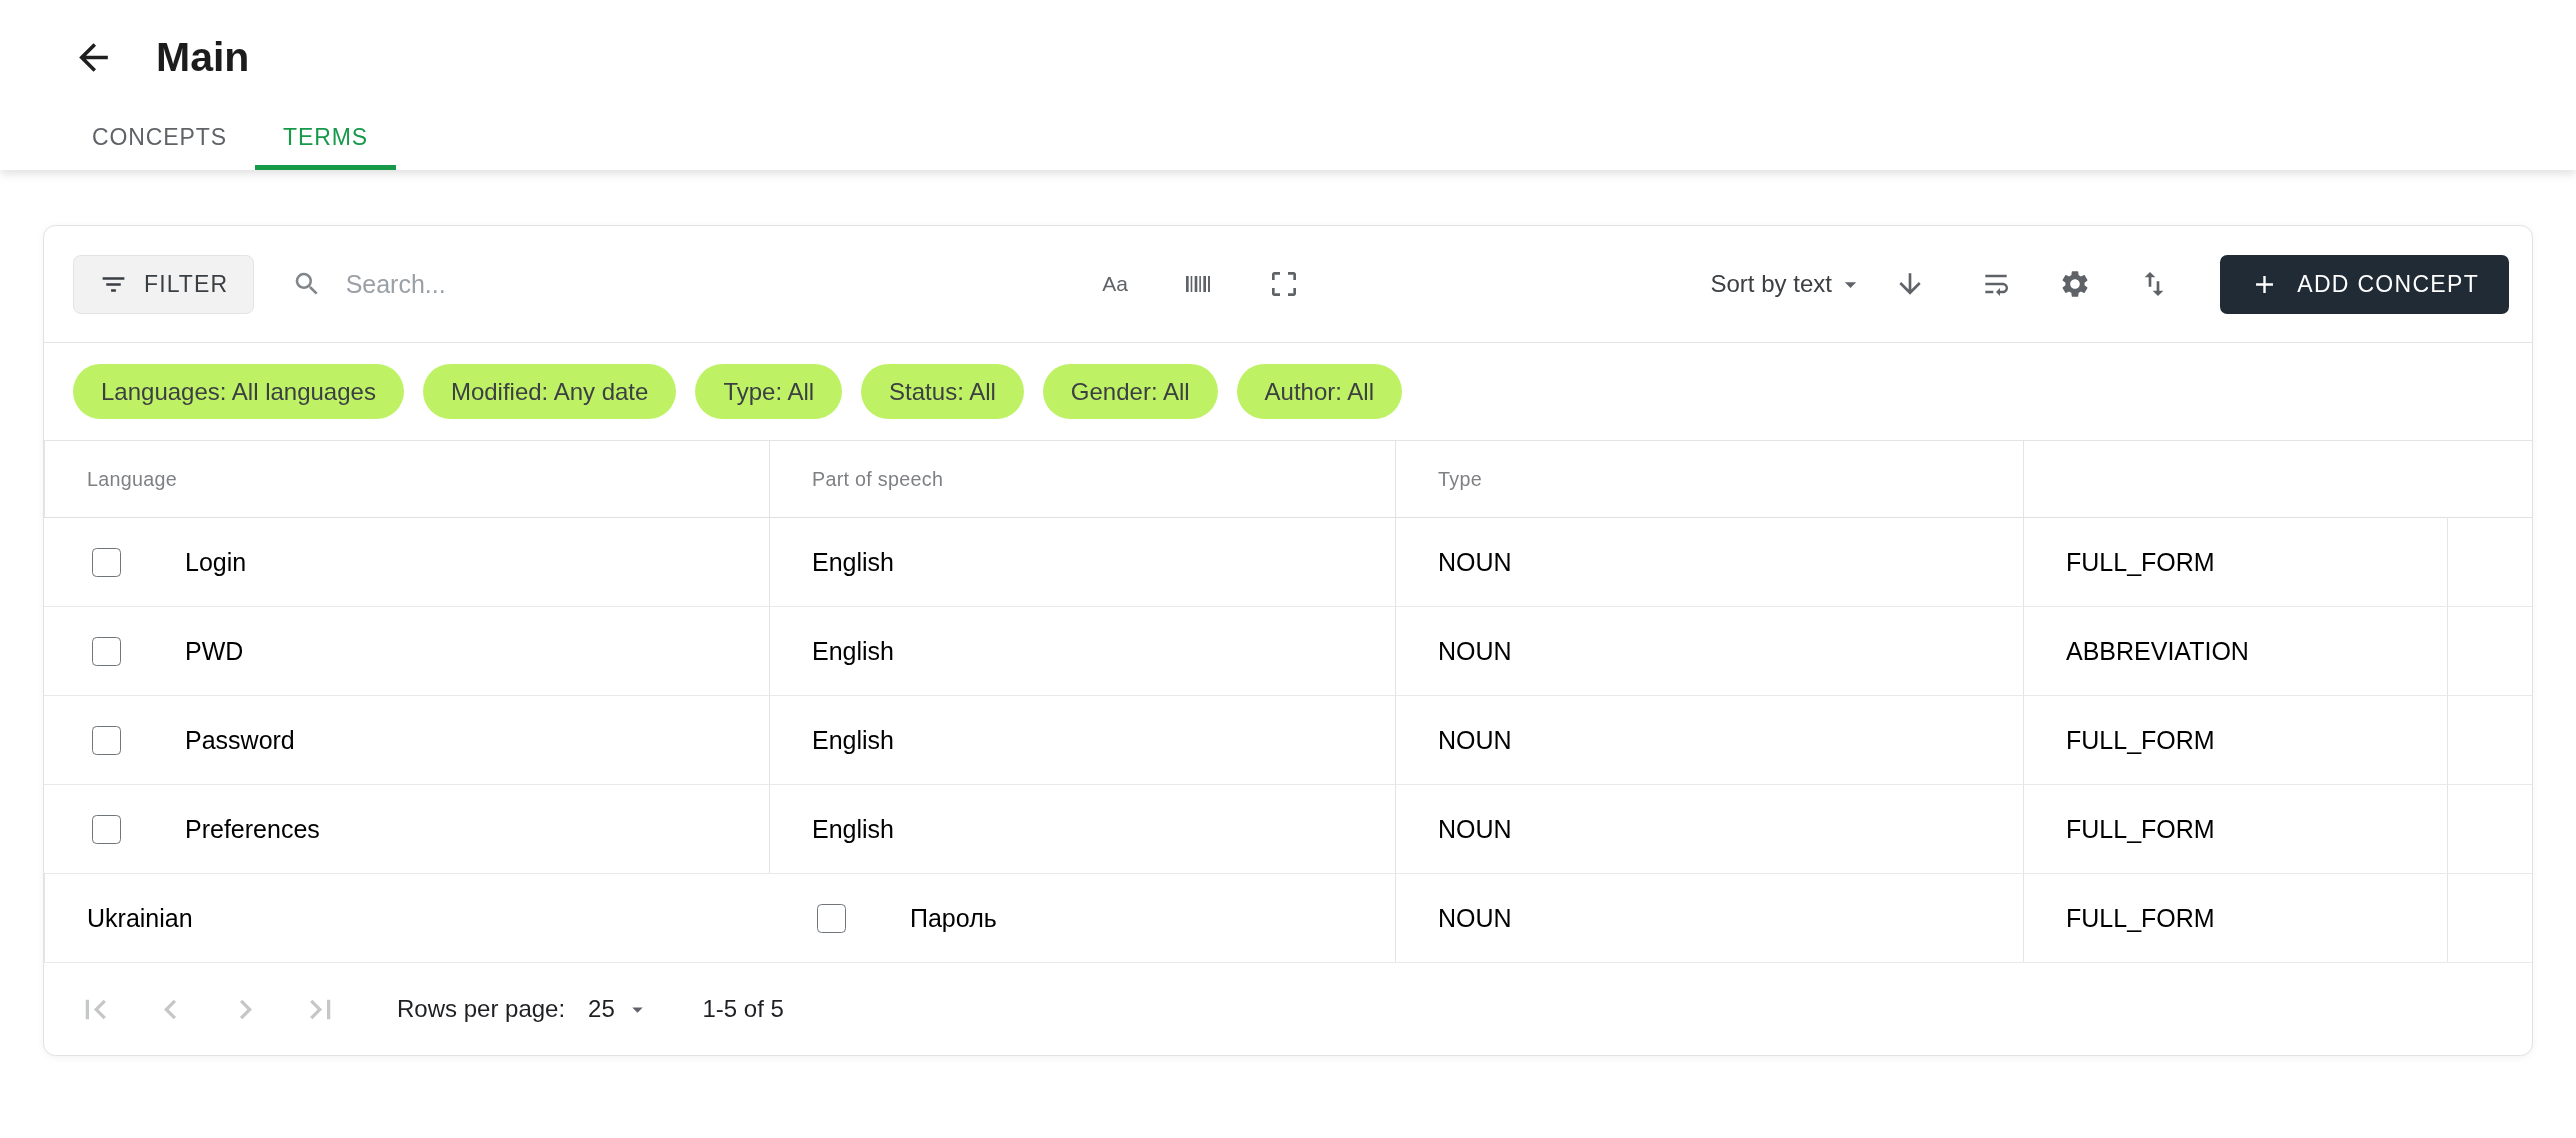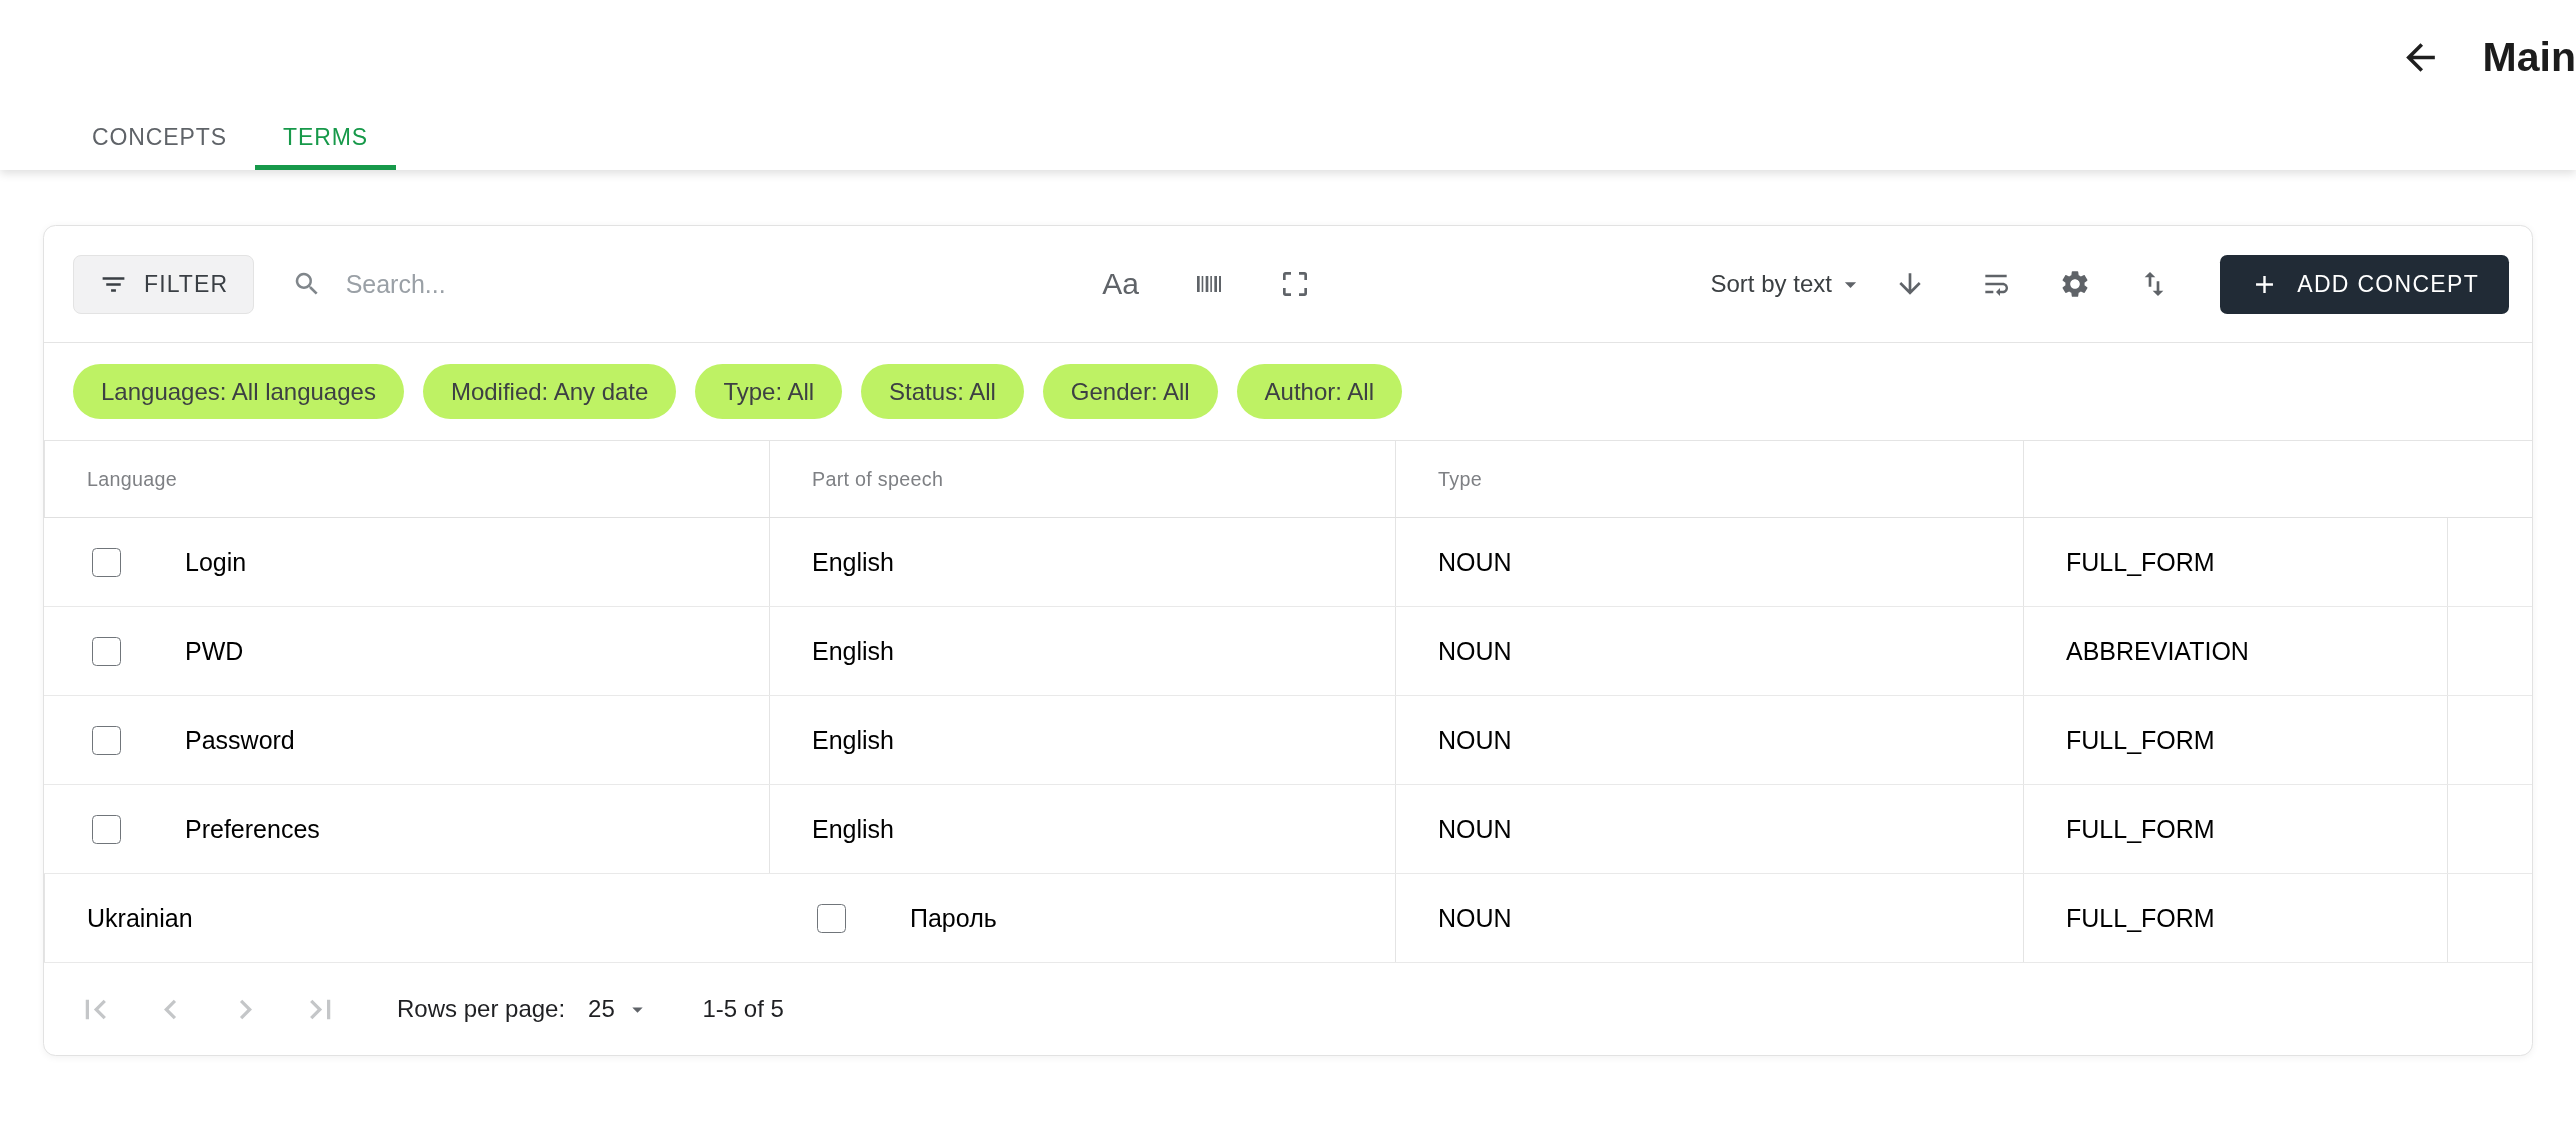--- a/index.html
+++ b/index.html
@@ -14,21 +14,21 @@
   body{
     width:2576px;height:1139px;overflow:hidden;
     background:#ffffff;
     font-family:"Liberation Sans", sans-serif;
     color:var(--text-dark);
   }
   svg{display:block;fill:currentColor;}
 
   
   .page-header{position:relative;box-shadow:0 3.6px 9px rgba(0,0,0,0.13);background:#fff;}
-  .title-row{display:flex;align-items:center;gap:41px;padding:34px 0 23px 72px;justify-content:flex-end;}
+  .title-row{display:flex;align-items:center;gap:41px;padding:34px 0 23px 72px;}
   .back-btn{width:43px;height:43px;color:#1f1f1f;cursor:pointer;background:none;border:none;padding:0;}
   .page-title{font-size:41px;font-weight:700;color:#1c1c1c;}
   .tabs{display:flex;padding-left:64px;}
   .tab{position:relative;height:66px;display:flex;align-items:center;padding:0 28px;
        font-size:23px;font-weight:500;letter-spacing:0.9px;color:var(--text-gray);cursor:pointer;}
   .tab.active{color:var(--accent-green);}
   .tab-indicator{position:absolute;left:0;right:0;bottom:0;height:5.4px;background:var(--accent-green);}
 
   
   .card{
@@ -43,21 +43,21 @@
   .filter-btn{display:flex;align-items:center;gap:16px;height:59px;padding:0 25px;
     background:#f2f2f3;border:0.9px solid #e3e3e3;border-radius:8px;cursor:pointer;
     font-family:"Liberation Sans",sans-serif;font-size:23px;font-weight:500;letter-spacing:1.1px;color:#3a3f44;}
   .filter-btn svg{width:29px;height:29px;color:#3a3f44;}
   .searchbox{display:flex;align-items:center;gap:21.5px;margin-left:38px;width:769px;}
   .searchbox svg{width:30px;height:30px;color:#80868b;flex:none;}
   .searchbox input{border:none;outline:none;font-family:"Liberation Sans",sans-serif;
     font-size:25px;color:#202124;width:100%;background:transparent;}
   .searchbox input::placeholder{color:#9aa0a6;}
   .icon-cluster{display:flex;align-items:center;gap:54px;color:var(--text-gray);margin-left:41px;}
-  .icon-cluster .txt-icon{font-size:30px;color:var(--text-gray);}
+  .icon-cluster .txt-icon{font-size:21px;color:var(--text-gray);}
   .icon-cluster svg{width:32px;height:32px;cursor:pointer;}
   .sort-group{display:flex;align-items:center;margin-left:auto;cursor:pointer;}
   .sort-label{font-size:24px;color:#3c4043;}
   .sort-caret{width:27px;height:27px;color:var(--text-gray);margin-left:5.4px;}
   .sort-dir{width:32px;height:32px;color:var(--text-gray);margin-left:30px;cursor:pointer;}
   .icon-cluster2{display:flex;align-items:center;gap:47px;color:var(--text-gray);margin-left:54px;}
   .icon-cluster2 svg{width:32px;height:32px;cursor:pointer;}
   .add-btn{display:flex;align-items:center;gap:18px;height:59px;padding:0 30px;margin-left:50px;
     background:var(--add-button-bg);color:#fff;border:none;border-radius:7.2px;cursor:pointer;
     font-family:"Liberation Sans",sans-serif;font-size:23px;font-weight:500;letter-spacing:1.3px;}

